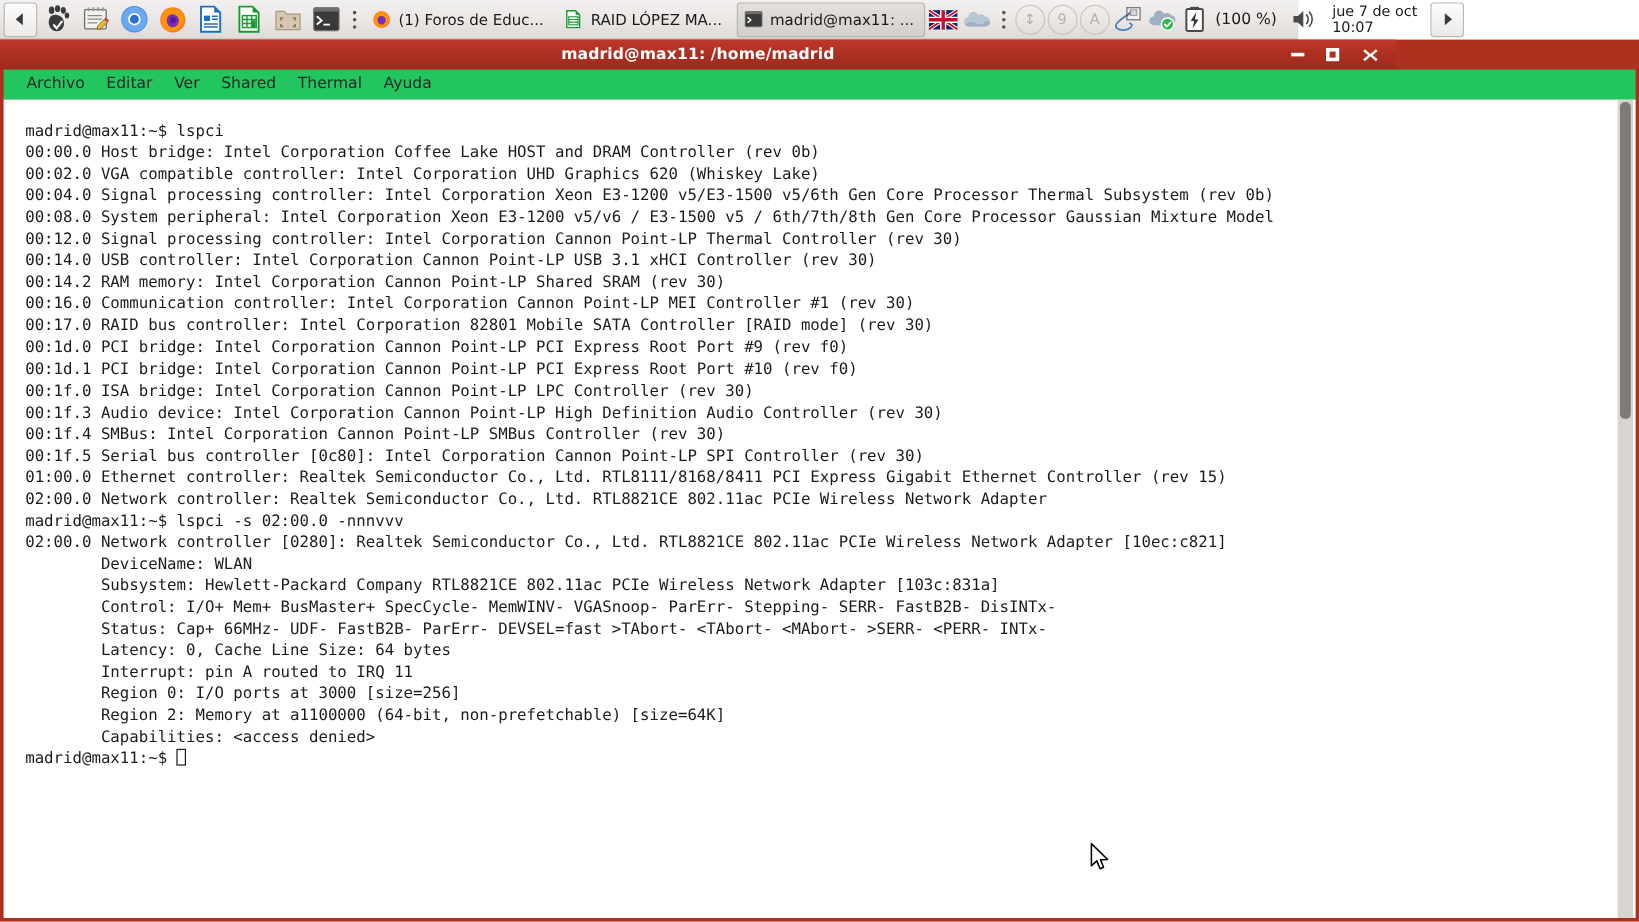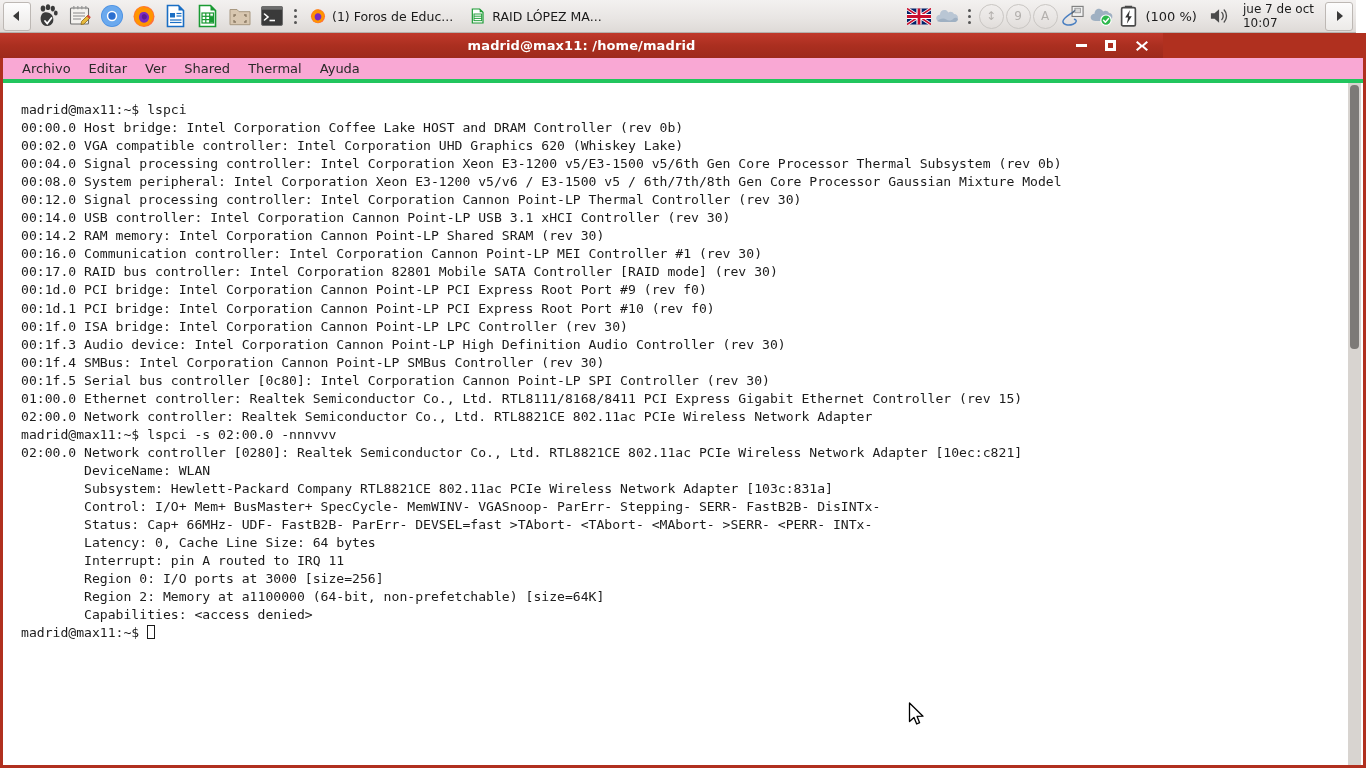--- a/index.html
+++ b/index.html
@@ -7,21 +7,21 @@
     width: 1366px; height: 768px;
     overflow: hidden;
     background: #ffffff;
     font-family: "DejaVu Sans", sans-serif;
   }
 
   
   #taskbar {
     position: absolute;
     left: 0; top: 0;
-    width: 1356px; height: 33px;
+    width: 1082px; height: 33px;
     background: linear-gradient(to bottom, #f3f1f0 0%, #e9e6e4 55%, #dedad7 100%);
     border-bottom: 1px solid #b5b0ac;
     display: flex;
     align-items: center;
     box-sizing: border-box;
     padding: 12px 2px;
   }
   .tb-btn {
     width: 30px; height: 29px;
     margin: 0 1px;
@@ -131,22 +131,22 @@
   #btn-min { right: 73px; }
   #btn-max { right: 44px; }
   #btn-close { right: 13px; }
   .wbtn .bar { width:11px; height:3px; background:#fff; }
   .wbtn .sq  { width:11px; height:11px; border:3px solid #fff; box-sizing:border-box;}
 
   #menubar {
     position: absolute;
     left: 3px; top: 25px;
     width: 1360px; height: 25px;
-    background: #f9a8d4;
-    border-bottom: 4px solid #22c55e;
+    background: #22c55e;
+    border-bottom: 2px solid #22c55e;
     display: flex; align-items: center;
     padding-left: 10px;
     box-sizing: border-box;
   }
   .menu-item {
     font-size: 13px;
     color: #2a2a2a;
     padding: 2px 9px;
     font-family: "DejaVu Sans", sans-serif;
   }
@@ -334,20 +334,28 @@
       <path d="M14.5 1.5 l5 5 h-5 Z" fill="#1a9a33"></path>
       <g stroke="#1a9a33" stroke-width="1.4" fill="none">
         <rect x="6" y="9" width="11.5" height="10"></rect>
         <line x1="6" y1="12.3" x2="17.5" y2="12.3"></line>
           <line x1="6" y1="15.6" x2="17.5" y2="15.6"></line>
       </g>
     </svg>
     <span class="wlabel">RAID LÓPEZ MA...</span>
   </div>
 
+  <div class="win-item active">
+    <svg width="16" height="16" viewBox="0 0 24 24">
+      <rect x="1.5" y="2.5" width="21" height="19" rx="1.5" fill="#3a3a3a" stroke="#6e6e6e" stroke-width="1"></rect>
+      <rect x="1.5" y="2.5" width="21" height="3.2" fill="#6d6d6d"></rect>
+      <path d="M5 10 L8.5 13 L5 16" stroke="#ffffff" stroke-width="1.8" fill="none" stroke-linecap="round"></path>
+    </svg>
+    <span class="wlabel">madrid@max11: ...</span>
+  </div>
 
   <div class="tb-spacer"></div>
 
   <div class="tray">
 
     <div class="tray-ico">
       <svg width="24" height="17" viewBox="0 0 60 40">
         <rect width="60" height="40" fill="#012169"></rect>
         <path d="M0,0 L60,40 M60,0 L0,40" stroke="#ffffff" stroke-width="8"></path>
         <path d="M0,0 L60,40 M60,0 L0,40" stroke="#C8102E" stroke-width="4"></path>

